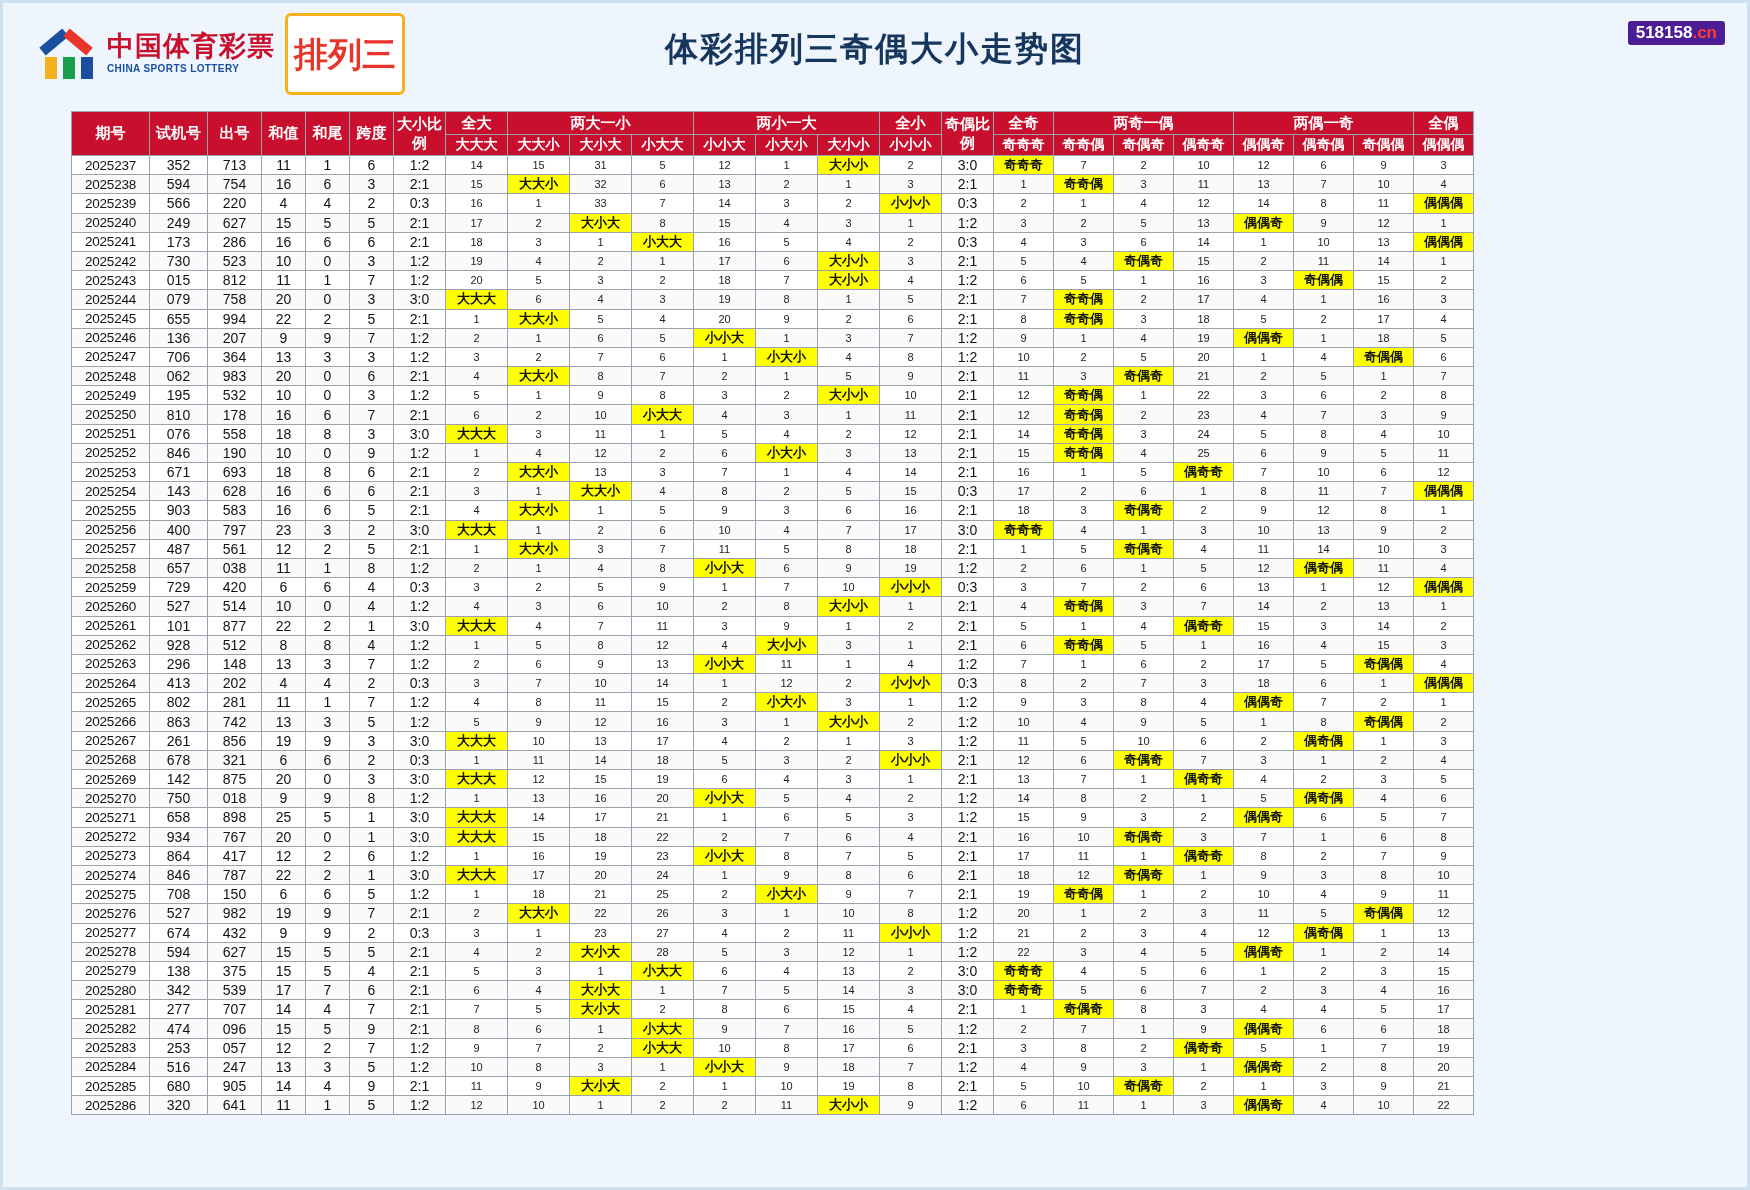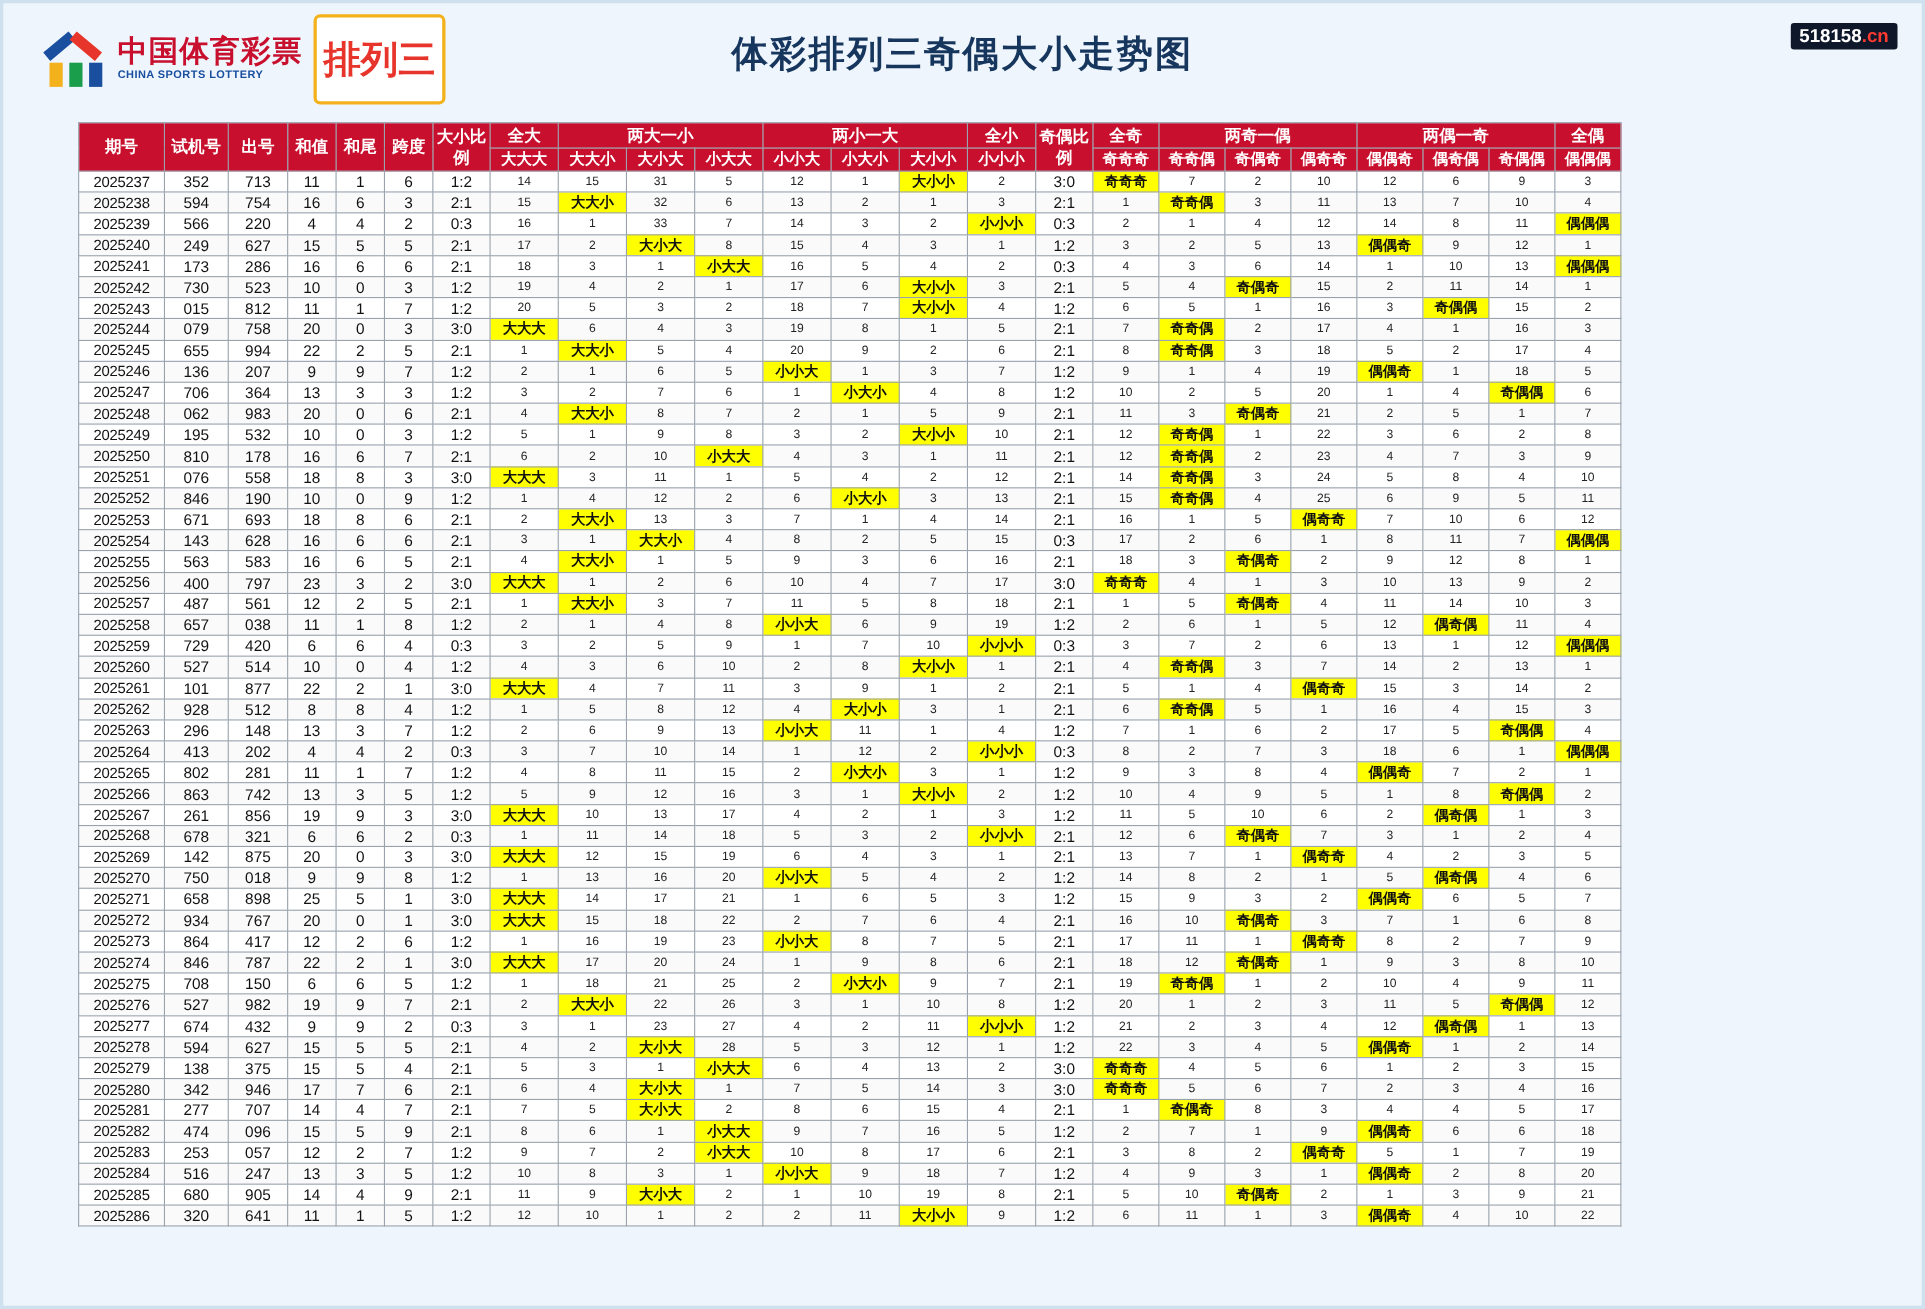--- a/index.html
+++ b/index.html
@@ -36,21 +36,21 @@
     background:#fff;border:3px solid #f3b21b;border-radius:6px;padding:16px 6px;
     line-height:44px;
   }
   .main-title{
     position:absolute;left:0;right:0;top:24px;text-align:center;
     font-size:33px;font-weight:bold;color:#17365d;letter-spacing:2px;
     font-family:"DejaVu Sans","Liberation Sans",sans-serif;
   }
   .site-tag{
     position:absolute;right:22px;top:18px;
-    background:#0f172a;color:#fff;font-size:17px;font-weight:bold;
+    background:#4c1d95;color:#fff;font-size:17px;font-weight:bold;
     padding:2px 8px;border-radius:3px;font-family:"Liberation Sans",sans-serif;
   }
   .site-tag .cn{color:#ff3b30;}
   
   .table-wrap{position:absolute;left:68px;top:96px;}
   table{border-collapse:collapse;table-layout:fixed;margin-top:12px;}
   th,td{
     border:1px solid #9aa3ad;
     text-align:center;
     font-family:"Liberation Sans","DejaVu Sans",sans-serif;
@@ -631,21 +631,21 @@
             <td class="small">2</td>
             <td class="small">6</td>
             <td class="small">1</td>
             <td class="small">8</td>
             <td class="small">11</td>
             <td class="small">7</td>
             <td class="hit">偶偶偶</td>
           </tr>
           <tr>
             <td class="idx">2025255</td>
-            <td class="num">563</td>
+            <td class="num">903</td>
             <td class="num">583</td>
             <td class="num">16</td>
             <td class="num">6</td>
             <td class="num">5</td>
             <td class="num">2:1</td>
             <td class="small">4</td>
             <td class="hit">大大小</td>
             <td class="small">1</td>
             <td class="small">5</td>
             <td class="small">9</td>
@@ -1282,21 +1282,21 @@
             <td class="small">5</td>
             <td class="small">6</td>
             <td class="small">1</td>
             <td class="small">2</td>
             <td class="small">3</td>
             <td class="small">15</td>
           </tr>
           <tr>
             <td class="idx">2025280</td>
             <td class="num">342</td>
-            <td class="num">946</td>
+            <td class="num">539</td>
             <td class="num">17</td>
             <td class="num">7</td>
             <td class="num">6</td>
             <td class="num">2:1</td>
             <td class="small">6</td>
             <td class="small">4</td>
             <td class="hit">大小大</td>
             <td class="small">1</td>
             <td class="small">7</td>
             <td class="small">5</td>

